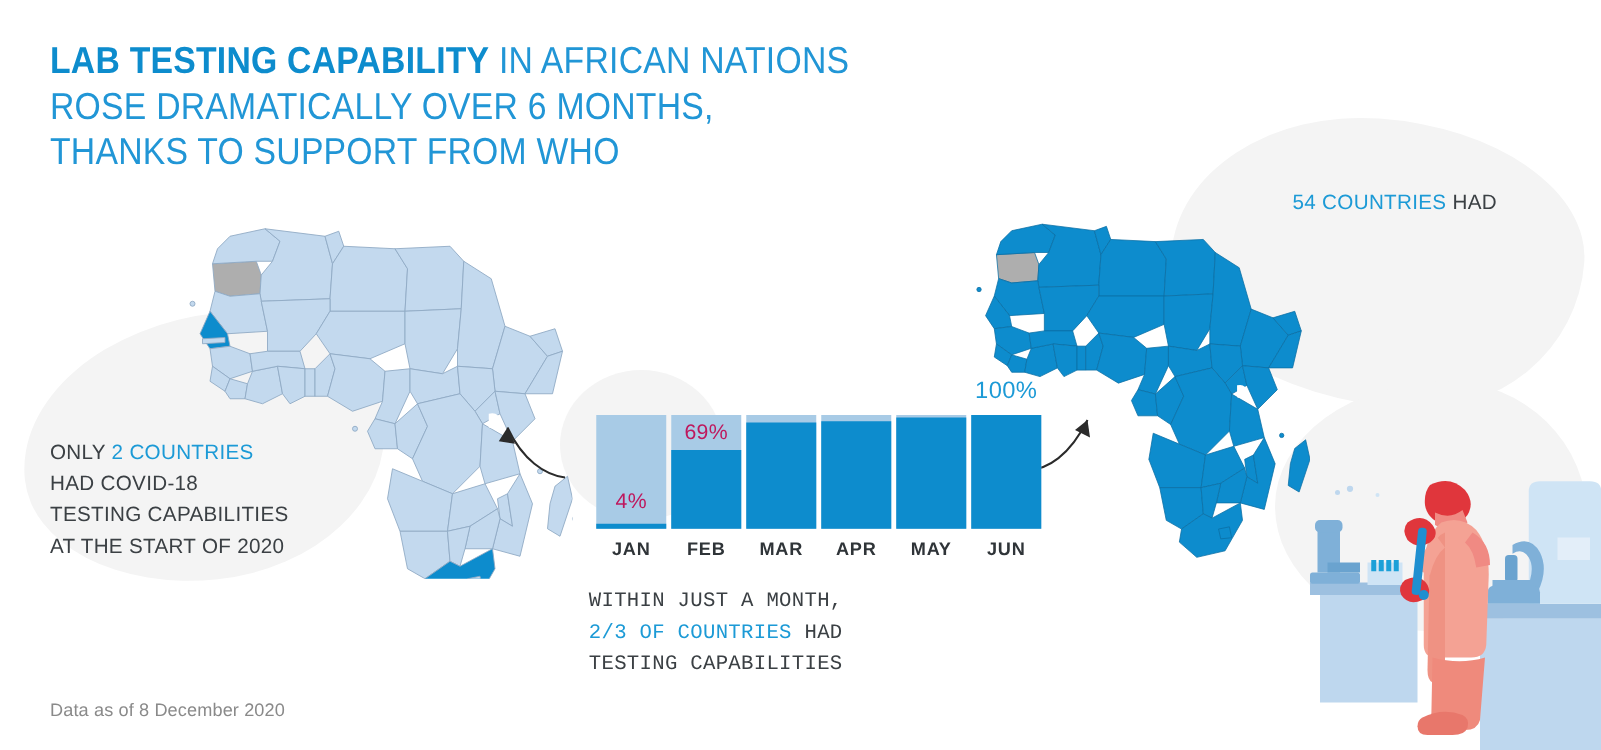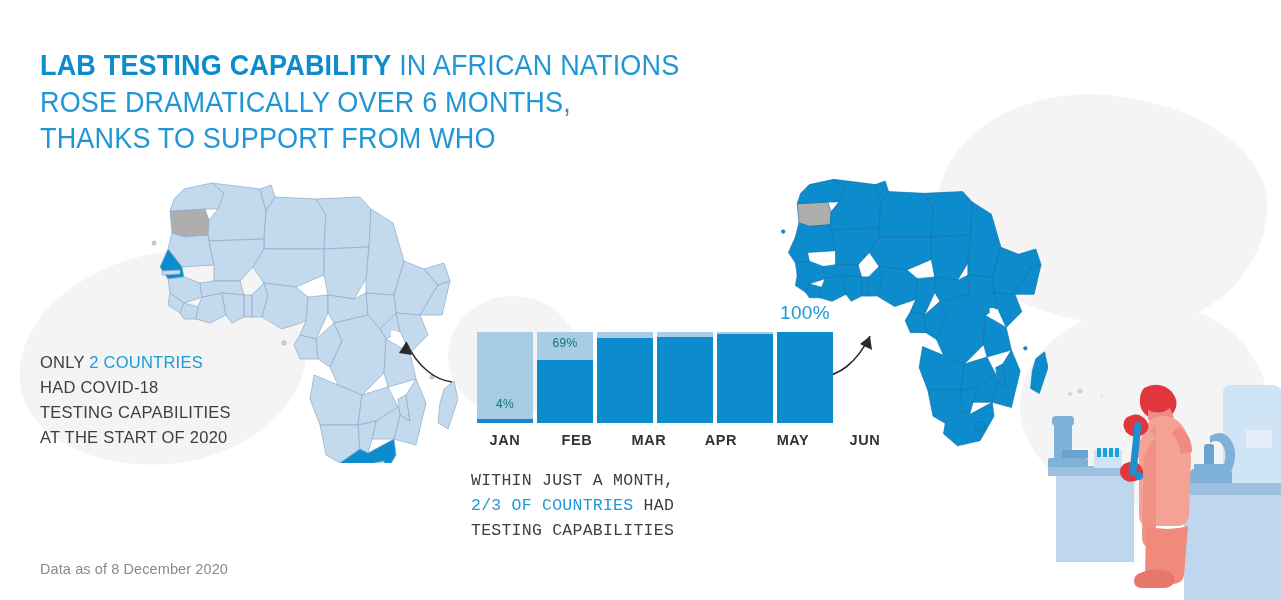--- a/index.html
+++ b/index.html
@@ -35,21 +35,20 @@
     left: 448px; top: 296px; width: 130px; height: 120px;
     border-radius: 50%;
   }
 
   
   #headline {
     position: absolute; left: 40px; top: 31px;
     line-height: 1.22;
     letter-spacing: 0.2px;
     white-space: nowrap;
-    margin-top: 16px;
   }
   #headline .hl-line {
     font-size: 30px;
     font-weight: 400;
     font-stretch: condensed;
     color: #2196d6;
     transform: scaleX(0.90);
     transform-origin: left center;
   }
   #headline .hl-strong {
@@ -85,28 +84,28 @@
     position: absolute; left: 0; right: 0; bottom: 0; top: 0;
     background: #a8cbe6;
   }
   .bar-fill {
     position: absolute; left: 0; right: 0; bottom: 0;
     background: #0d8ccd;
   }
   .bar-value {
     position: absolute; left: 0; right: 0;
     text-align: center;
-    font-size: 12px; font-weight: 400;
-    color: #0f766e;
+    font-size: 17px; font-weight: 400;
+    color: #be185d;
     letter-spacing: 0.3px;
   }
   .bar-value.inside-bottom { bottom: 12px; }
   .bar-value.inside-top { top: 4px; }
   .bar-value.above-top { top: -30px; color: #1c9ad6; font-size: 19px; }
-  #axis { display: flex; gap: 16px; margin-top: 9px; }
+  #axis { display: flex; gap: 4px; margin-top: 9px; }
   .axis-label {
     width: 56px; text-align: center;
     font-size: 14.5px; font-weight: 700;
     color: #2f3438; letter-spacing: 0.6px;
   }
 
   
   .map { position: absolute; }
   #map-left  { left: 148px; top: 163px; }
   #map-right { left: 778px; top: 160px; }
@@ -312,20 +311,21 @@
   </div>
 
   <div class="caption" id="caption-left">
     <div><span>ONLY </span><span class="hi">2 COUNTRIES</span></div>
     <div>HAD COVID-18</div>
     <div>TESTING CAPABILITIES</div>
     <div>AT THE START OF 2020</div>
   </div>
 
   <div class="caption" id="caption-right">
+    <div><span class="hi">54 COUNTRIES</span><span> HAD</span></div>
   </div>
 
   <div class="caption" id="caption-bottom">
     <div>WITHIN JUST A MONTH,</div>
     <div><span class="hi">2/3 OF COUNTRIES</span><span> HAD</span></div>
     <div>TESTING CAPABILITIES</div>
   </div>
 
   <div id="lab-scene">
     <svg width="263" height="222" viewBox="0 0 263 222">

